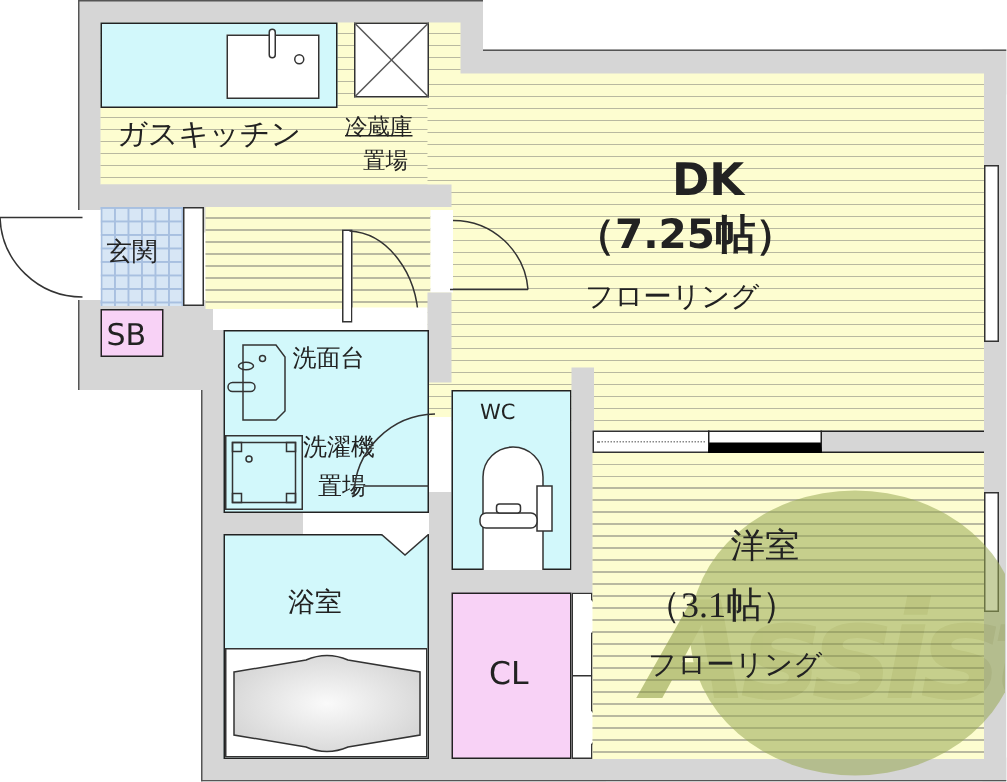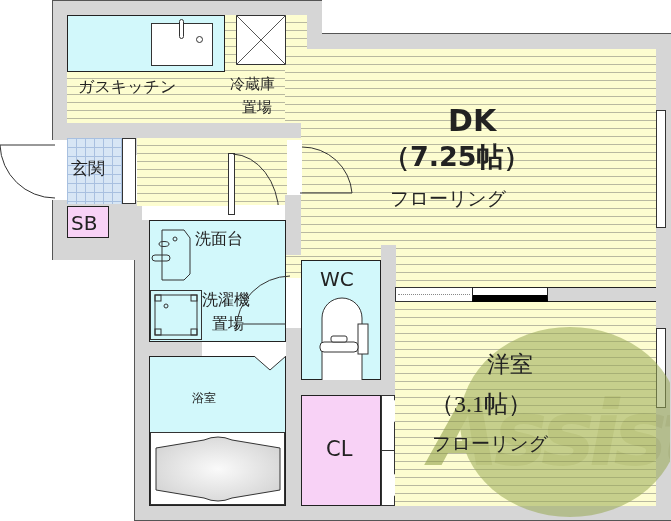--- a/index.html
+++ b/index.html
@@ -39,22 +39,22 @@
 <div class="white" style="left:151px;top:23px;width:62px;height:43px;"></div>
 <div class="white" style="left:179px;top:19px;width:5px;height:20px;border-radius:3px;"></div>
 <div class="white" style="left:196px;top:36px;width:7px;height:7px;border-radius:50%;"></div>
 
 <div class="white" style="left:236px;top:15px;width:50px;height:50px;background:#fff;"></div>
 <svg class="abs" style="left:236px;top:15px;" width="50" height="50">
     <line x1="0" y1="0" x2="50" y2="50" stroke="#555"></line>
     <line x1="50" y1="0" x2="0" y2="50" stroke="#555"></line>
   </svg>
 
-<div class="lbl" style="left:78px;top:77px;font-size:16px;text-align:right;">ガスキッチン</div>
-<div class="lbl" style="left:230px;top:75px;font-size:15px;">冷蔵庫</div>
+<div class="lbl" style="left:78px;top:77px;font-size:20px;text-align:right;">ガスキッチン</div>
+<div class="lbl" style="left:230px;top:75px;font-size:15px;text-decoration:underline;">冷蔵庫</div>
 <div class="lbl" style="left:242px;top:98px;font-size:15px;">置場</div>
 
 <div class="wall" style="left:67px;top:123px;width:234px;height:15px;"></div>
 
 <div class="tile" style="left:67px;top:138px;width:56px;height:66px;"></div>
 <div class="lbl" style="left:71px;top:158px;font-size:17px;">玄関</div>
 <div class="white" style="left:122px;top:138px;width:14px;height:66px;"></div>
 <div class="abs" style="left:52px;top:140px;width:15px;height:60px;background:#fff;"></div>
 <svg class="abs" style="left:0;top:140px;" width="60" height="60">
     <line x1="0" y1="5" x2="55" y2="5" stroke="#333"></line>
@@ -87,47 +87,47 @@
 <div class="lbl" style="left:195px;top:229px;font-size:16px;">洗面台</div>
 <div class="abs" style="left:150px;top:290px;width:52px;height:50px;border:1px solid #333;box-sizing:border-box;"></div>
 <svg class="abs" style="left:154px;top:294px;" width="44" height="42">
     <rect x="1" y="1" width="42" height="40" fill="none" stroke="#333"></rect>
     <rect x="1" y="1" width="6" height="6" fill="none" stroke="#333"></rect>
     <rect x="37" y="1" width="6" height="6" fill="none" stroke="#333"></rect>
     <rect x="1" y="35" width="6" height="6" fill="none" stroke="#333"></rect>
     <rect x="37" y="35" width="6" height="6" fill="none" stroke="#333"></rect>
     <circle cx="12" cy="12" r="2" fill="none" stroke="#333"></circle>
   </svg>
-<div class="lbl" style="left:202px;top:290px;font-size:16px;">洗濯機</div>
+<div class="lbl" style="left:202px;top:290px;font-size:16px;font-family:Liberation Mono, monospace;">洗濯機</div>
 <div class="lbl" style="left:212px;top:314px;font-size:16px;">置場</div>
 <svg class="abs" style="left:232px;top:272px;" width="60" height="60">
     <path d="M58 4 A55 55 0 0 0 4 58" stroke="#333" fill="none"></path>
     <line x1="10" y1="52" x2="58" y2="52" stroke="#333"></line>
   </svg>
 <div class="abs" style="left:286px;top:278px;width:15px;height:50px;background:#fff;"></div>
 <div class="white" style="left:202px;top:342px;width:84px;height:16px;border-width:0 0 1px 0;"></div>
 
 <div class="blue" style="left:149px;top:356px;width:137px;height:150px;"></div>
 <svg class="abs" style="left:254px;top:356px;" width="32" height="16">
     <path d="M0 0 L16 14 L32 0" fill="#fff" stroke="#333"></path>
   </svg>
-<div class="lbl" style="left:192px;top:391px;font-size:12px;">浴室</div>
+<div class="lbl" style="left:192px;top:391px;font-size:18px;">浴室</div>
 <div class="white" style="left:150px;top:432px;width:135px;height:73px;"></div>
 <svg class="abs" style="left:154px;top:436px;" width="128" height="66">
     <defs>
       <radialGradient id="tub" cx="50%" cy="50%" r="60%">
         <stop offset="0" stop-color="#fafafa"></stop>
         <stop offset="1" stop-color="#d4d4d4"></stop>
       </radialGradient>
     </defs>
     <path d="M2 12 L50 4 Q64 -2 78 4 L126 12 L126 54 L78 62 Q64 68 50 62 L2 54 Z" fill="url(#tub)" stroke="#333"></path>
   </svg>
 
 <div class="blue" style="left:301px;top:260px;width:80px;height:120px;"></div>
-<div class="lbl" style="left:320px;top:267px;font-size:20px;">WC</div>
+<div class="lbl" style="left:320px;top:267px;font-size:14px;">WC</div>
 <svg class="abs" style="left:318px;top:292px;" width="52" height="88">
     <path d="M4 88 V26 A20 20 0 0 1 44 26 V88" fill="#fff" stroke="#333"></path>
     <rect x="40" y="32" width="10" height="30" fill="#fff" stroke="#333"></rect>
     <rect x="2" y="50" width="38" height="10" rx="4" fill="#fff" stroke="#333"></rect>
     <rect x="13" y="44" width="16" height="6" rx="2" fill="#fff" stroke="#333"></rect>
   </svg>
 <div class="wall" style="left:301px;top:380px;width:80px;height:15px;"></div>
 
 <div class="pink" style="left:301px;top:395px;width:80px;height:111px;"></div>
 <div class="lbl" style="left:326px;top:437px;font-size:21px;">CL</div>

